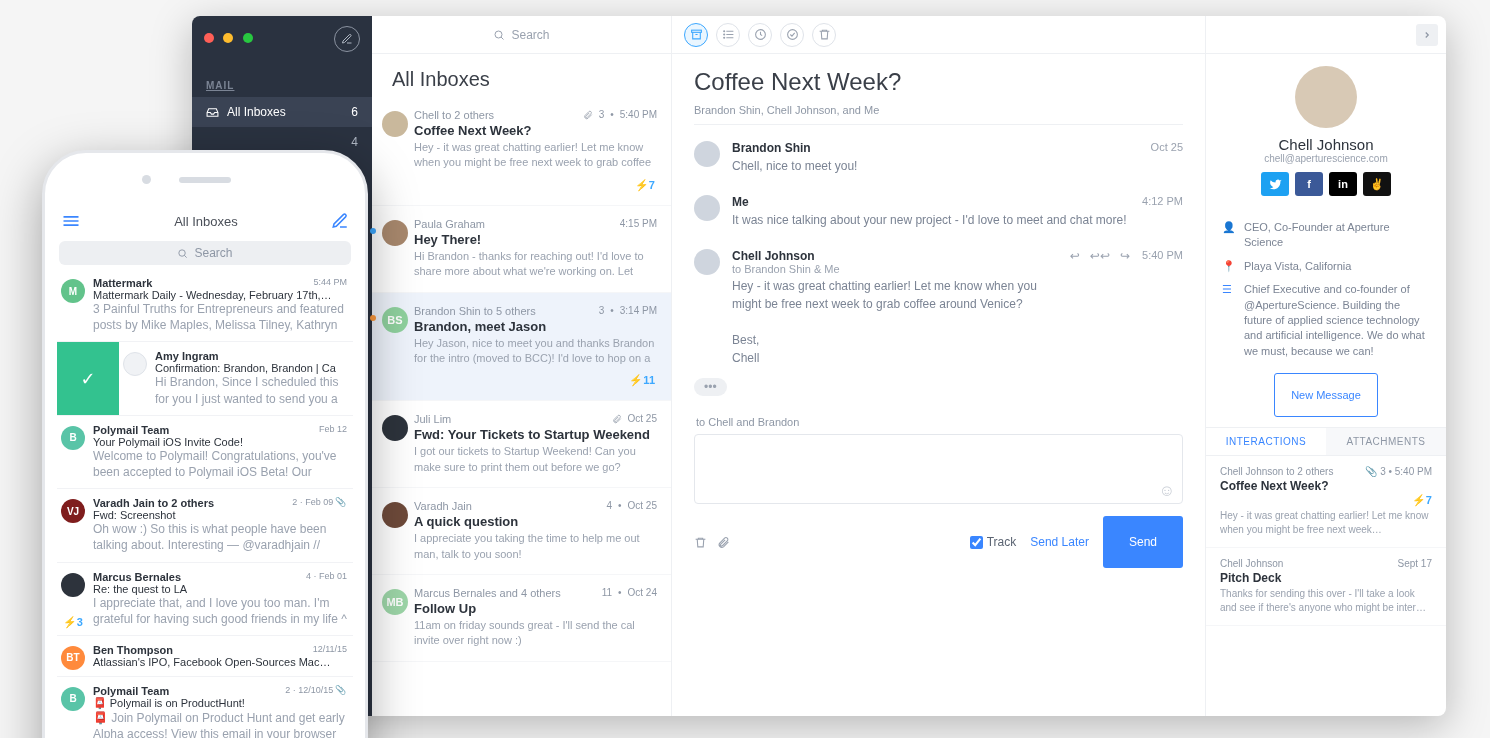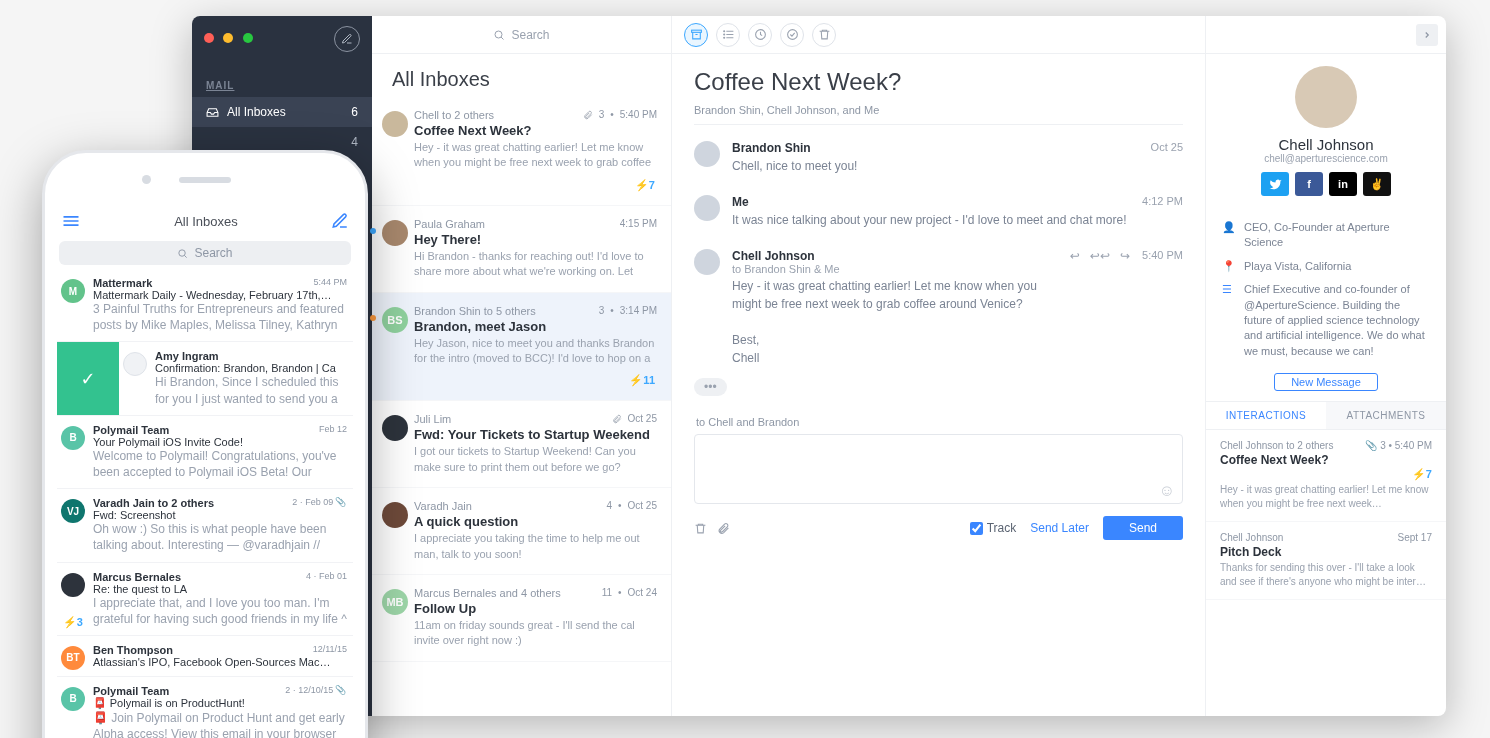--- a/index.html
+++ b/index.html
@@ -68,36 +68,36 @@
 .msg .actions { display:flex; gap:10px; color:#9aa2af; }
 .composer { margin:14px 22px; }
 .composer .to { font-size:11px; color:#8e97a5; padding:6px 2px; }
 .composer textarea { width:100%; height:70px; border:1px solid #e4e7ec; border-radius:4px; resize:none; padding:8px; font-size:12px; }
 .composer .row { display:flex; align-items:center; justify-content:space-between; padding-top:8px; font-size:12px; }
 .composer .left { display:flex; gap:10px; color:#9aa2af; }
 .composer .right { display:flex; align-items:center; gap:14px; }
 .track { color:#5b6472; display:flex; align-items:center; gap:4px;justify-content:center; }
 .track input { accent-color:#3a86ff; }
 .sendlater { color:#3a86ff; cursor:pointer; }
-.sendbtn { background:#3a86ff; color:#fff; padding:5px 26px; border-radius:3px; cursor:pointer; font-size:12px; }
+.sendbtn { background:#3a86ff; color:#fff; padding:19px 26px; border-radius:3px; cursor:pointer; font-size:12px; }
 
 
 .cpane { width:240px; display:flex; flex-direction:column; font-size:12px; }
 .cpane .top { height:38px; border-bottom:1px solid #eef0f3; display:flex; justify-content:flex-end; align-items:center; padding:0 8px; }
 .expand { width:22px; height:22px; background:#eef0f3; border-radius:3px; display:flex; align-items:center; justify-content:center; color:#8e97a5; cursor:pointer; }
 .cpane .profile { text-align:center; padding:12px; }
 .cpane .profile .pavatar { width:62px; height:62px; border-radius:50%; background:#d8c9b5; margin:0 auto 8px; }
 .cpane .profile .pname { font-size:15px; color:#2d333c; }
 .cpane .profile .pemail { font-size:10px; color:#9aa2af; }
 .socials { display:flex; justify-content:center; gap:6px; padding:8px 0; }
 .socials span { width:28px; height:24px; border-radius:3px; display:flex; align-items:center; justify-content:center; color:#fff; font-size:11px; cursor:pointer; }
 .sc-tw{background:#1da1f2;} .sc-fb{background:#3b5998;} .sc-in{background:#000000;} .sc-al{background:#111;}
 .info-row { display:flex; gap:8px; padding:4px 16px; color:#7b8494; font-size:11px; line-height:1.4; }
 .info-row .ic { color:#3a86ff; width:14px; flex-shrink:0; }
-.newmsg { margin:10px auto; border:1px solid #3a86ff; color:#3a86ff; padding:2px 16px; border-radius:3px; font-size:11px; cursor:pointer; display:block; width:fit-content; background:#fff; }
+.newmsg { margin:10px auto; border:1px solid #3a86ff; color:#3a86ff; padding:15px 16px; border-radius:3px; font-size:11px; cursor:pointer; display:block; width:fit-content; background:#fff; }
 .tabs { display:flex; border-top:1px solid #eef0f3; border-bottom:1px solid #eef0f3;align-items:flex-end; }
 .tabs div { flex:1; text-align:center; padding:8px 0; font-size:10px; letter-spacing:.5px; color:#8e97a5; cursor:pointer; }
 .tabs div.active { color:#3a86ff; background:#fff; }
 .tabs div:not(.active){ background:#f7f8fa; }
 .inter-item { padding:10px 14px; border-bottom:1px solid #f5f6f8; cursor:pointer; }
 .inter-item .ifrom { font-size:10px; color:#8e97a5; }
 .inter-item .imeta { float:right; font-size:10px; color:#8e97a5; display:flex; gap:5px; align-items:center;text-align:center; }
 .inter-item .isubj { font-size:12px; color:#2d333c; font-weight:600; margin-top:2px; }
 .inter-item .iprev { font-size:10px; color:#9aa2af; margin-top:2px; line-height:1.4; max-height:2.8em; overflow:hidden; }
 
@@ -468,21 +468,21 @@
         </div>
       </div>
       <div class="pthread">
         <div class="pav" style="background:#59c4a7">B</div>
         <div class="ptime">Feb 12</div>
         <div class="pfrom">Polymail Team</div>
         <div class="psubj">Your Polymail iOS Invite Code!</div>
         <div class="pprev">Welcome to Polymail! Congratulations, you've been accepted to Polymail iOS Beta! Our mission is</div>
       </div>
       <div class="pthread">
-        <div class="pav" style="background:#0f766e">VJ</div>
+        <div class="pav" style="background:#7f1d1d">VJ</div>
         <div class="ptime">2 · Feb 09 📎</div>
         <div class="pfrom">Varadh Jain to 2 others</div>
         <div class="psubj">Fwd: Screenshot</div>
         <div class="pprev">Oh wow :) So this is what people have been talking about. Interesting — @varadhjain // (424) 202 2248</div>
       </div>
       <div class="pthread">
         <div class="pav" style="background:#2d333c"></div>
         <div class="ptime">4 · Feb 01</div>
         <div class="pfrom">Marcus Bernales</div>
         <div class="psubj">Re: the quest to LA</div>

